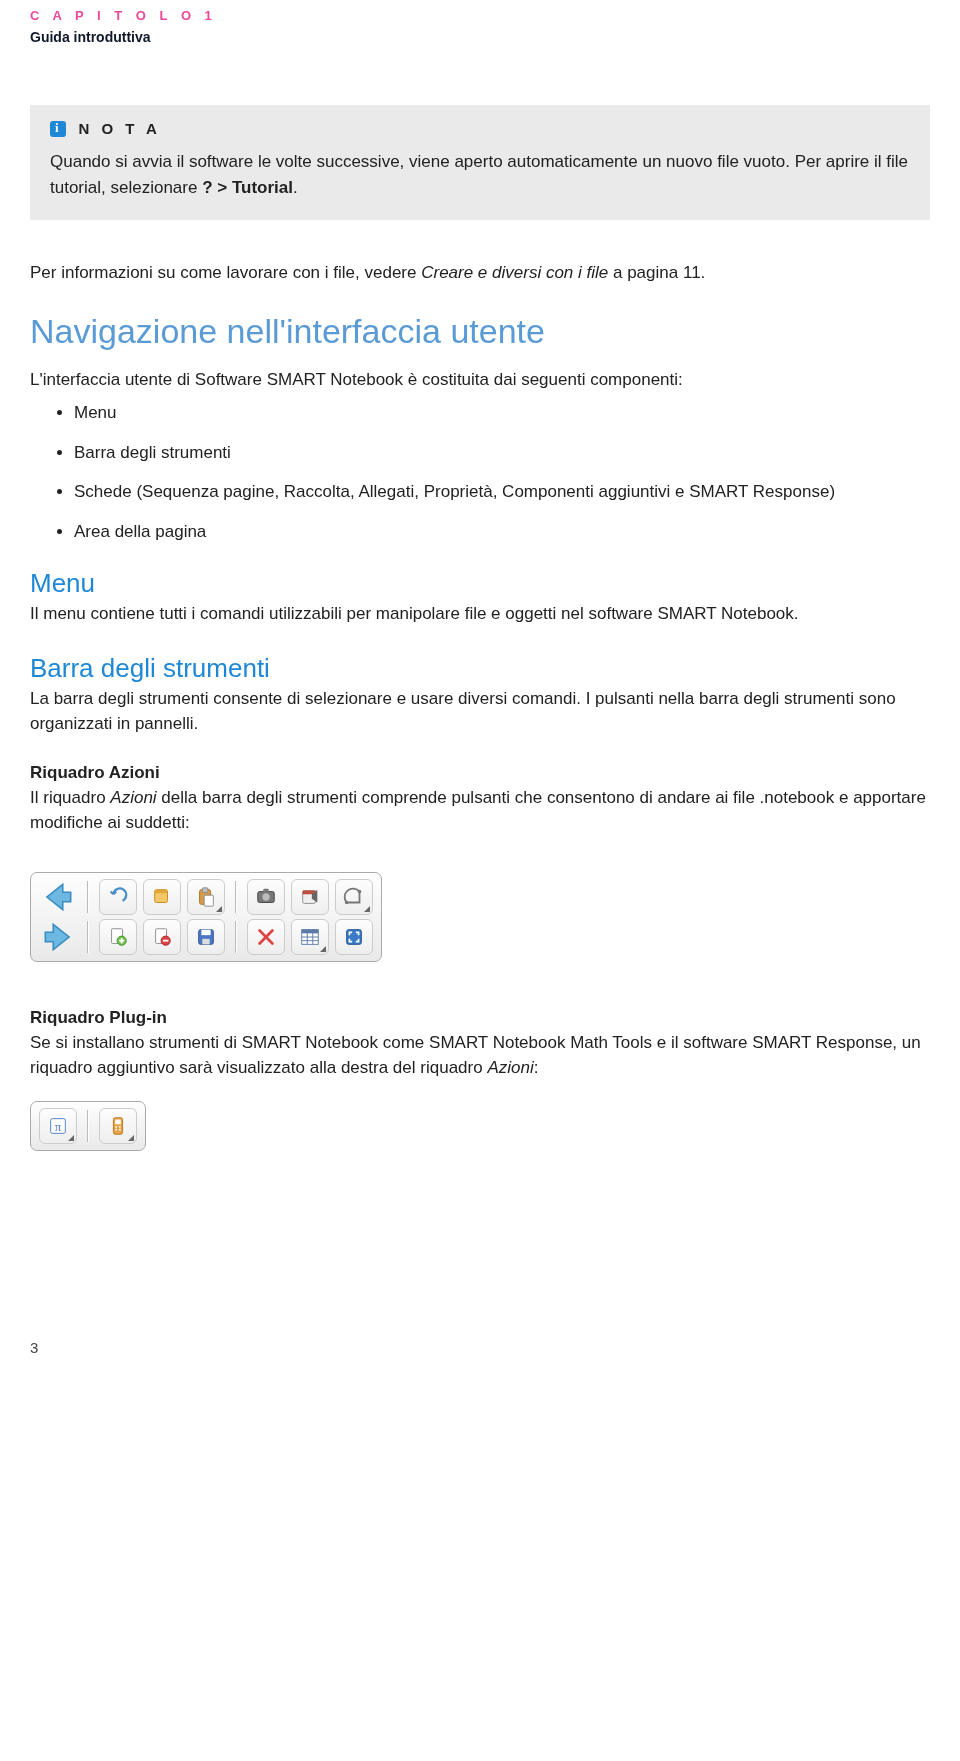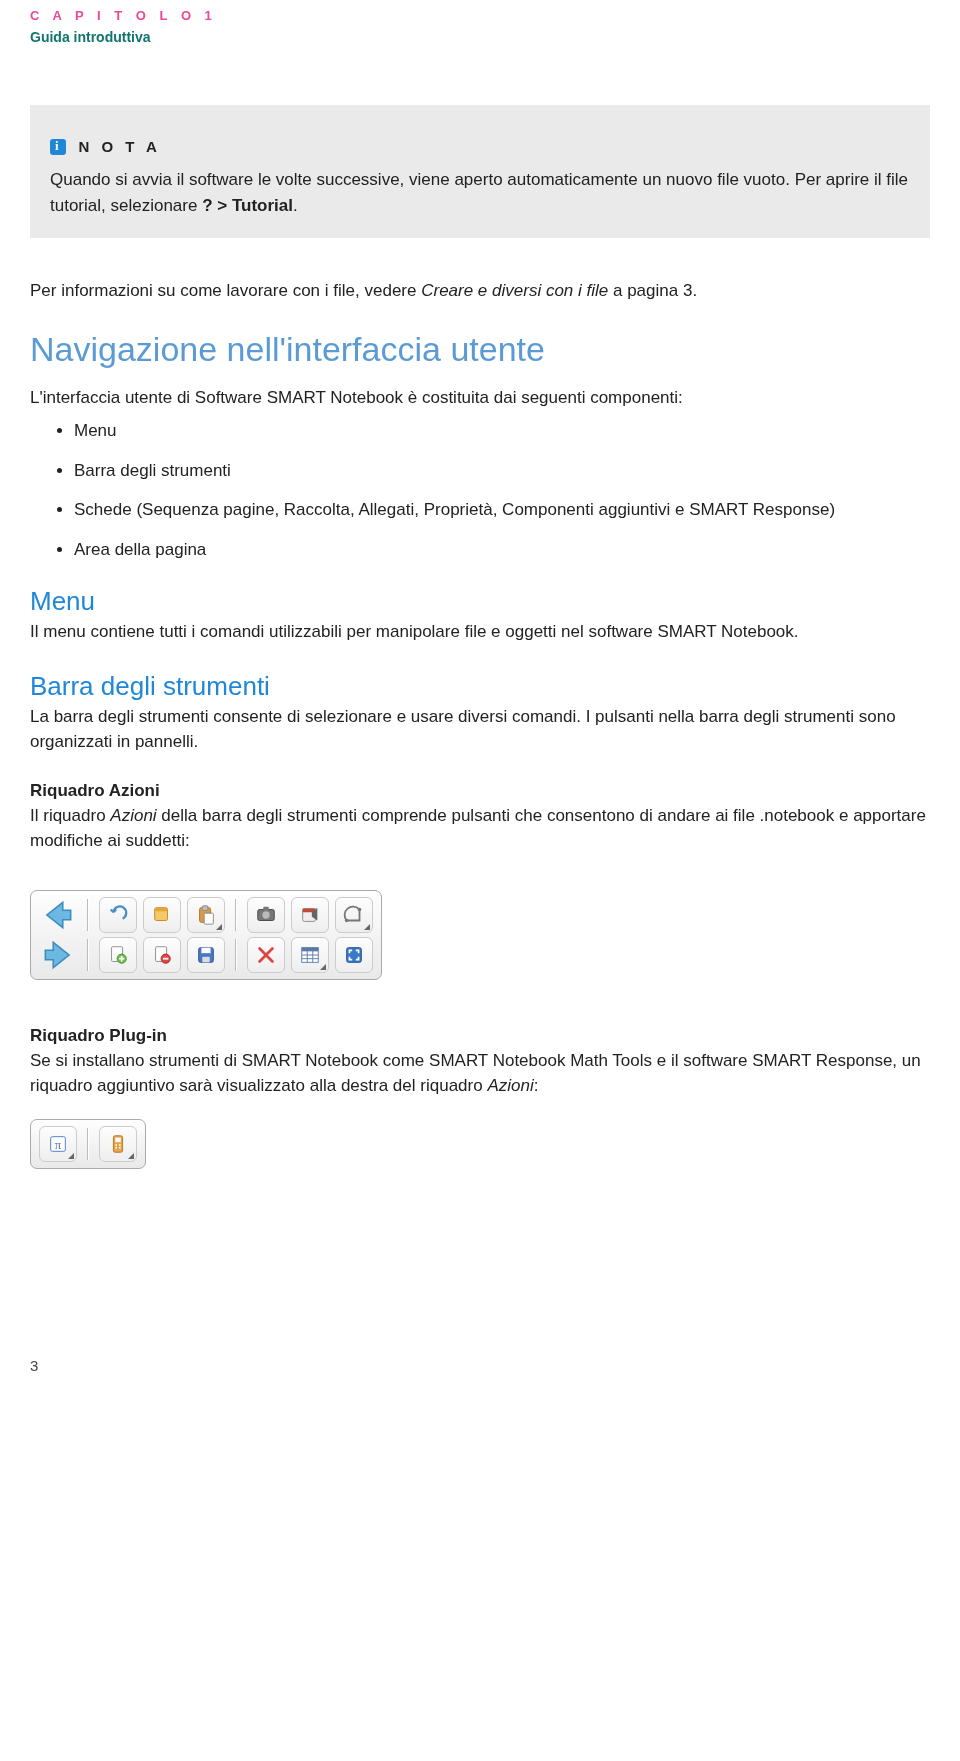--- a/index.html
+++ b/index.html
@@ -15,27 +15,27 @@
   }
   .chapter-header {
     font-size: 13px;
     letter-spacing: 5px;
     color: #ec4899;
     font-weight: bold;
     margin: 8px 0 6px 0;
   }
   .chapter-sub {
     font-size: 14px;
-    color: #0f766e;
+    color: #0f172a;
     font-weight: bold;
     margin-bottom: 60px;
   }
   .note-box {
     background: #eaeaea;
-    padding: 32px 20px 20px 20px;
+    padding: 14px 20px 20px 20px;
     margin-bottom: 40px;
   }
   .note-title-row {
     margin-bottom: 12px;
   }
   .info-icon {
     display: inline-block;
     width: 16px;
     height: 16px;
     background: #1e87d6;
@@ -166,21 +166,21 @@
       <span class="note-title">N O T A</span>
     </div>
     <div class="note-body">
       <span>Quando si avvia il software le volte successive, viene aperto automaticamente un nuovo file vuoto.</span>
       <span>Per aprire il file tutorial, selezionare </span>
       <span class="bold">? &gt; Tutorial</span><span>.</span>
     </div>
   </div>
 
   <p class="body-p">
-    <span>Per informazioni su come lavorare con i file, vedere </span><span style="font-style:italic">Creare e diversi con i file</span><span> a pagina 3.</span>
+    <span>Per informazioni su come lavorare con i file, vedere </span><span style="font-style:italic">Creare e diversi con i file</span><span> a pagina 11.</span>
   </p>
 
   <div class="h1">Navigazione nell'interfaccia utente</div>
   <p class="body-p" style="margin-bottom:6px">L'interfaccia utente di Software SMART Notebook è costituita dai seguenti componenti:</p>
   <ul class="components">
     <li>Menu</li>
     <li>Barra degli strumenti</li>
     <li>Schede (Sequenza pagine, Raccolta, Allegati, Proprietà, Componenti aggiuntivi e SMART Response)</li>
     <li>Area della pagina</li>
   </ul>

